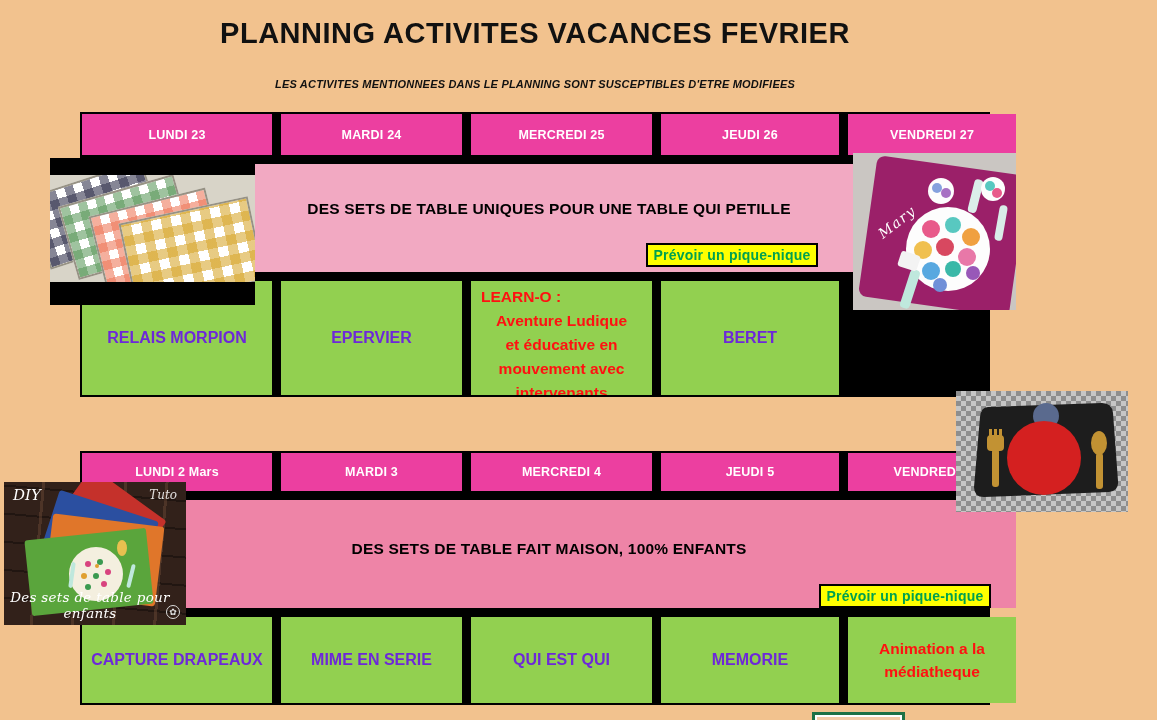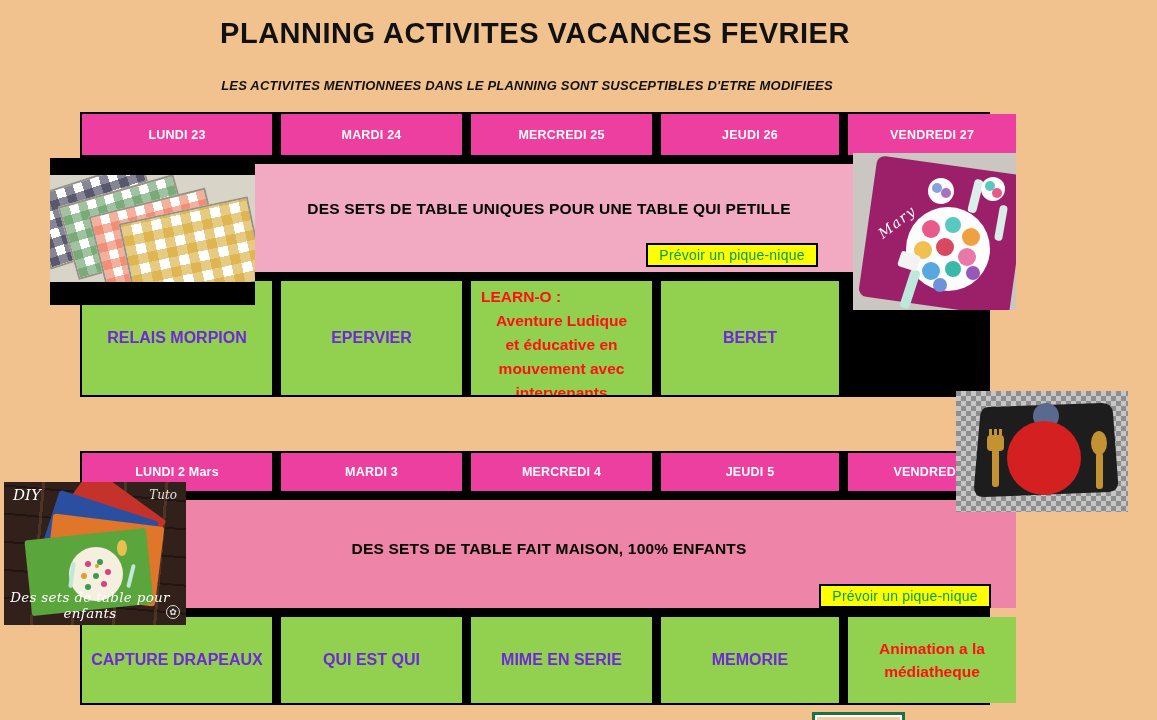--- a/index.html
+++ b/index.html
@@ -3,22 +3,22 @@
 <meta charset="utf-8">
 <title>Planning Activites Vacances Fevrier</title>
 <style>
   * { margin:0; padding:0; box-sizing:border-box; }
   html,body { width:1157px; height:720px; }
   body { font-family:"Liberation Sans", sans-serif; }
   .page { position:relative; width:1157px; height:720px; background:#f2c28e; overflow:hidden;padding-left:32px; }
 
   .title { position:absolute; left:80px; top:17px; width:910px; text-align:center;
            font-size:29px; font-weight:bold; color:#111; letter-spacing:0.5px; }
-  .subtitle { position:absolute; left:72px; top:78px; width:910px; text-align:center;
-           font-size:13px; font-weight:bold; font-style:italic; color:#111; letter-spacing:0.2px; }
+  .subtitle { position:absolute; left:80px; top:78px; width:910px; text-align:center;
+           font-size:11px; font-weight:bold; font-style:italic; color:#111; letter-spacing:0.2px; }
 
   .week { position:absolute; left:80px; width:910px; background:#000;
           border:2px solid #000; display:grid; gap:9px;
           grid-template-columns:190px 181px 181px 178px 168px; }
   .week1 { top:112px; grid-template-rows:41px 108px 114px; }
   .week2 { top:451px; grid-template-rows:38px 108px 86px; }
 
   .day { background:#ec3fa0; color:#fff; display:flex; align-items:center; justify-content:center;
          font-weight:bold; font-size:12.5px; letter-spacing:0.2px; }
   .banner { grid-column:1 / -1; display:flex; justify-content:center; align-items:flex-start;
@@ -30,21 +30,21 @@
          display:flex; align-items:center; justify-content:center; text-align:center;
          overflow:hidden; line-height:1.25; padding:0 2px; }
   .act-red { color:#ff1111; }
   .learn-cell { flex-direction:column; justify-content:space-between; padding-top:4px;
                 font-size:15.5px; line-height:24px; }
   .learn-title { align-self:flex-start; padding-left:8px; }
   .pre { white-space:pre-line; }
   .w2-red { line-height:23px; font-size:15.5px; }
 
   .note { position:absolute; width:172px; height:24px; background:#ffff00; border:2px solid #000;
-          color:#00a14e; font-weight:normal; font-size:14px; display:flex; align-items:center;
+          color:#00a14e; font-weight:bold; font-size:14px; display:flex; align-items:center;
           justify-content:center; z-index:6; letter-spacing:0.2px; }
   .note1 { left:646px; top:243px; }
   .note2 { left:819px; top:584px; }
 
   .photo { position:absolute; z-index:10; overflow:hidden; }
 
   
   .img-gingham { left:50px; top:158px; width:205px; height:147px; background:#000; }
   .gingham-area { position:absolute; left:0; right:0; top:17px; bottom:23px; background:#d8d4c8; overflow:hidden; }
   .mat { position:absolute; width:120px; height:76px; border:2px solid #979284; background-color:#fff; }
@@ -119,22 +119,22 @@
   <div class="week week2">
     <div class="day">LUNDI 2 Mars</div>
     <div class="day">MARDI 3</div>
     <div class="day">MERCREDI 4</div>
     <div class="day">JEUDI 5</div>
     <div class="day">VENDREDI 6</div>
 
     <div class="banner">DES SETS DE TABLE FAIT MAISON, 100% ENFANTS</div>
 
     <div class="act">CAPTURE DRAPEAUX</div>
+    <div class="act">MIME EN SERIE</div>
     <div class="act">QUI EST QUI</div>
-    <div class="act">MIME EN SERIE</div>
     <div class="act">MEMORIE</div>
     <div class="act act-red w2-red pre">Animation a la
 médiatheque</div>
   </div>
 
   <div class="note note2">Prévoir un pique-nique</div>
 
   <div class="photo img-gingham">
     <div class="gingham-area">
       <div class="mat mat-navy"></div>

